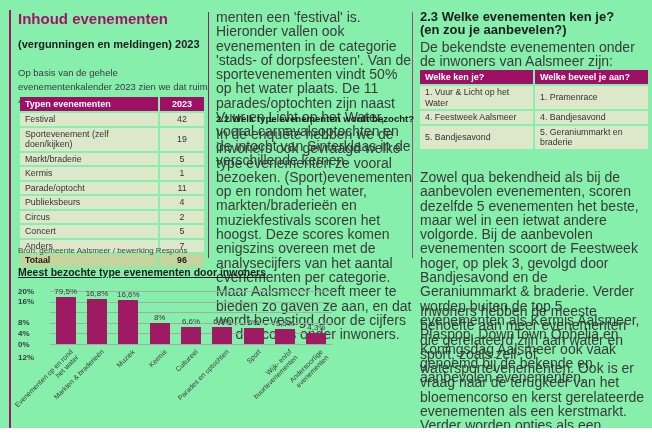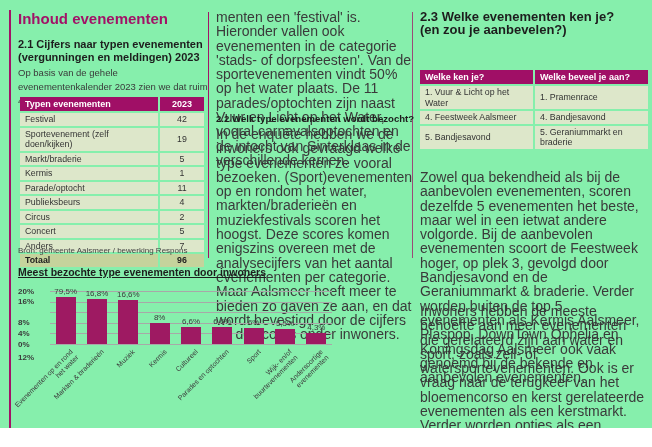--- a/index.html
+++ b/index.html
@@ -51,21 +51,20 @@
 
 <div id="page">
 
   <div class="rule" style="left:9px;top:10px;width:2px;height:430px;"></div>
   <div class="rule" style="left:208px;top:12px;width:1px;height:246px;"></div>
   <div class="rule" style="left:412px;top:12px;width:1px;height:246px;opacity:.75;"></div>
 
   <div id="page-title">Inhoud evenementen</div>
 
   <div id="h21">
-    <div class="h2line">2.1 Cijfers naar typen evenementen</div>
     <div class="h2line">(vergunningen en meldingen) 2023</div>
   </div>
 
   <div id="left-intro" class="bodytext">Op basis van de gehele evenementenkalender 2023 zien we dat ruim 40% van de evene-</div>
 
   <div id="left-table-wrap">
     <table class="green" id="left-table">
       <thead>
         <tr>
             <th>Typen evenementen</th>
@@ -121,20 +120,21 @@
   <div id="left-source" class="source">Bron: gemeente Aalsmeer / bewerking Respons</div>
 
   <div id="mid-p1" class="bodytext">menten een 'festival' is. Hieronder vallen ook evenementen in de categorie 'stads- of dorpsfeesten'. Van de sportevenementen vindt 50% op het water plaats. De 11 parades/optochten zijn naast Vuur en Licht op het Water, vooral carnavalsoptochten en de intocht van Sinterklaas in de verschillende kernen.</div>
   <div id="h22">2.2 Welk type evenementen wordt bezocht?</div>
   <div id="mid-p2" class="bodytext">In de enquête hebben we de inwoners ook gevraagd welke type evenementen ze vooral bezoeken. (Sport)evenementen op en rondom het water, markten/braderieën en muziekfestivals scoren het hoogst. Deze scores komen enigszins overeen met de analysecijfers van het aantal evenementen per categorie. Maar Aalsmeer heeft meer te bieden zo gaven ze aan, en dat wordt bevestigd door de cijfers en de scores onder inwoners.</div>
 
   <div id="h23">
     <div class="h2line sm">2.3 Welke evenementen ken je?</div>
     <div class="h2line sm">(en zou je aanbevelen?)</div>
   </div>
+  <div id="right-intro" class="bodytext">De bekendste evenementen onder de inwoners van Aalsmeer zijn:</div>
 
   <div id="right-table-wrap">
     <table class="green" id="right-table">
       <thead>
         <tr>
             <th>Welke ken je?</th>
             <th>Welke beveel je aan?</th>
           </tr>
       </thead>
       <tbody>

